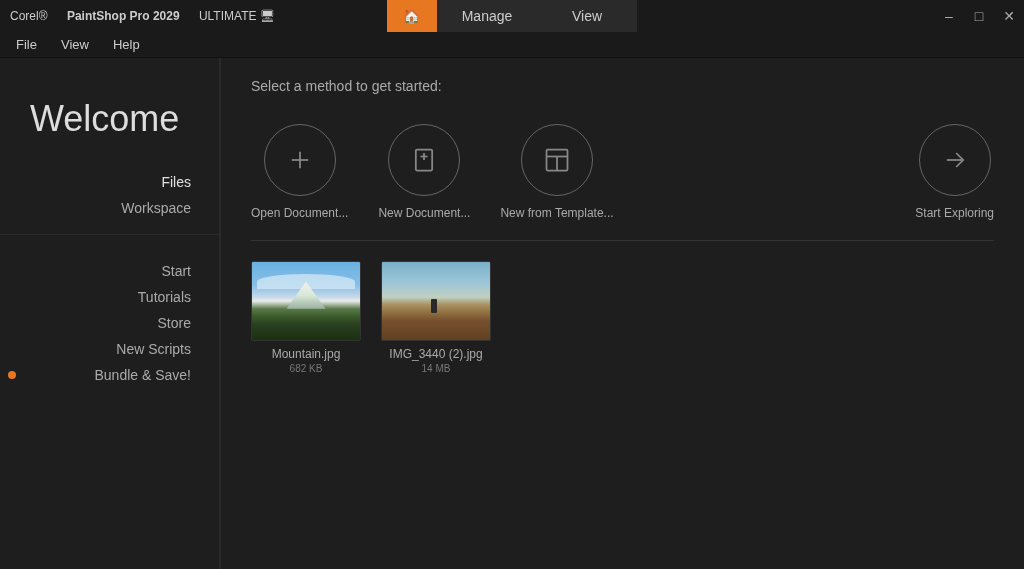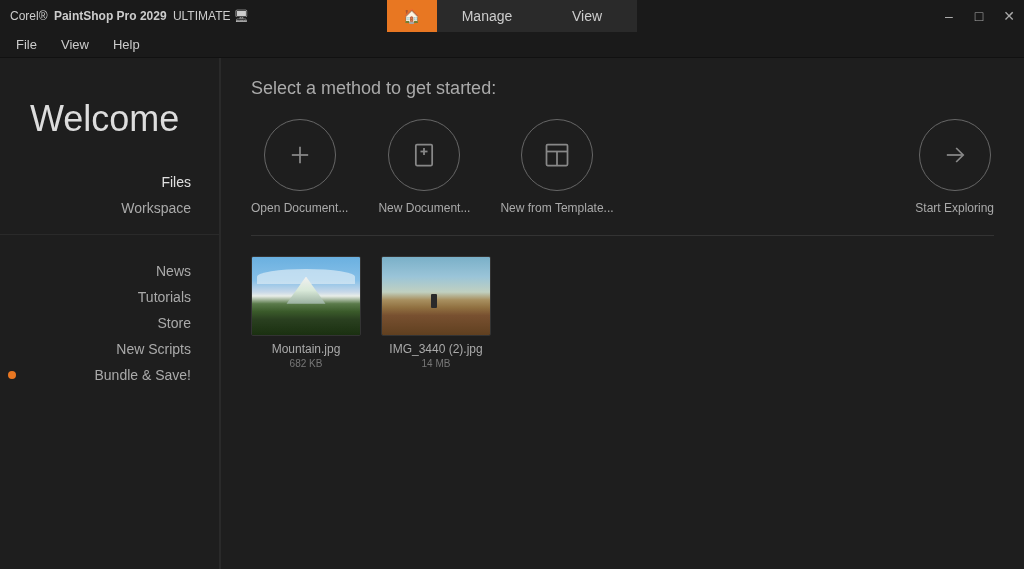--- a/index.html
+++ b/index.html
@@ -21,21 +21,21 @@
       align-items: center;
       justify-content: space-between;
       padding: 0;
     }
     #titlebar-left {
       display: flex;
       align-items: center;
       padding-left: 10px;
       font-size: 12px;
       color: #ccc;
-      gap: 3px;
+      gap: 16px;
     }
     #titlebar-left span.brand {
       font-weight: normal;
     }
     #titlebar-left span.bold {
       font-weight: bold;
     }
     #titlebar-nav {
       display: flex;
       align-items: stretch;
@@ -163,23 +163,23 @@
     }
 
     
     #content {
       flex: 1;
       padding: 20px 30px;
       overflow: hidden;
     }
 
     #select-method-label {
-      font-size: 18px;
-      color: #aaa;
-      margin-bottom: 20px;
+      font-size: 14px;
+      color: #aaa;
+      margin-bottom: 30px;
     }
 
     #action-buttons {
       display: flex;
       align-items: flex-end;
       gap: 30px;
       margin-bottom: 20px;
     }
 
     .action-btn-wrap {
@@ -350,21 +350,21 @@
 <div id="main">
 
   <div id="sidebar">
     <div id="welcome-title">Welcome</div>
     <div class="sidebar-nav">
       <div class="sidebar-nav-item active">Files</div>
       <div class="sidebar-nav-item">Workspace</div>
     </div>
     <div class="sidebar-section-divider"></div>
     <div class="sidebar-nav">
-      <div class="sidebar-nav-item">News</div>
+      <div class="sidebar-nav-item">Start</div>
       <div class="sidebar-nav-item">Tutorials</div>
       <div class="sidebar-nav-item">Store</div>
       <div class="sidebar-nav-item">New Scripts</div>
       <div class="sidebar-nav-item bundle">
         <span class="orange-dot"></span>
         <span>Bundle &amp; Save!</span>
       </div>
     </div>
   </div>
 

